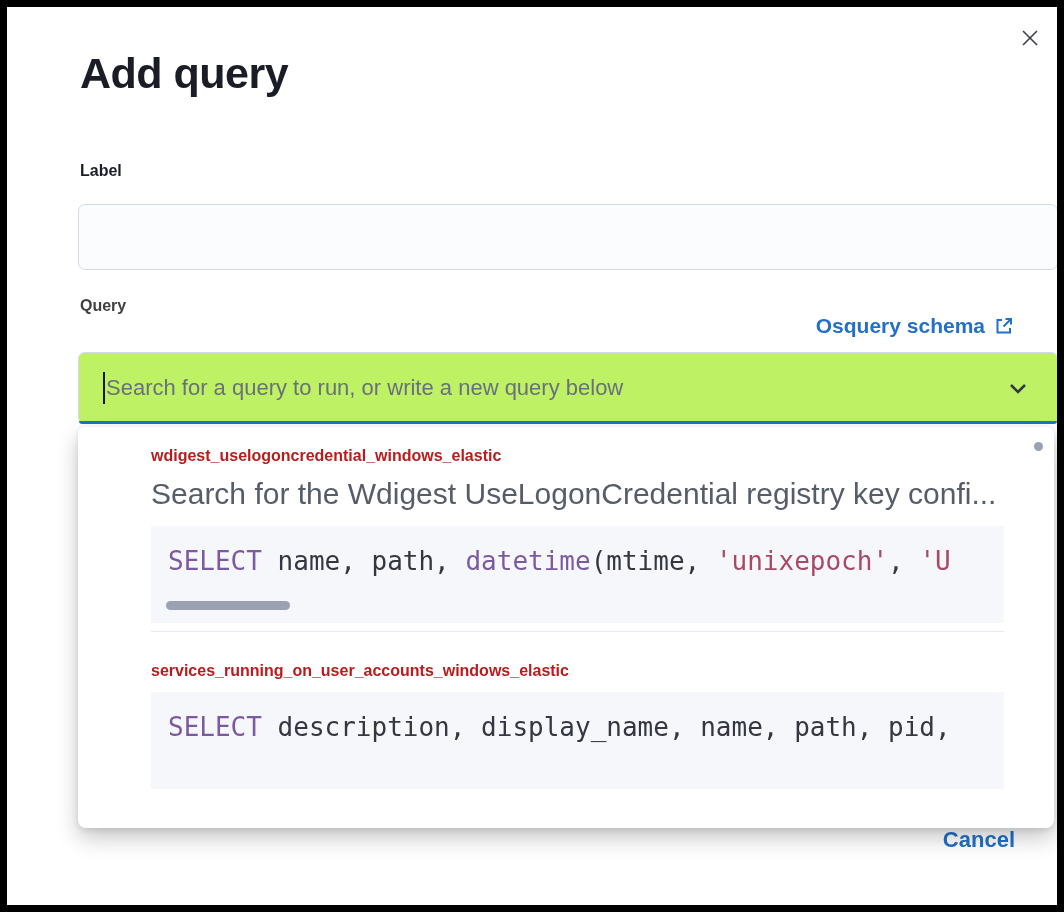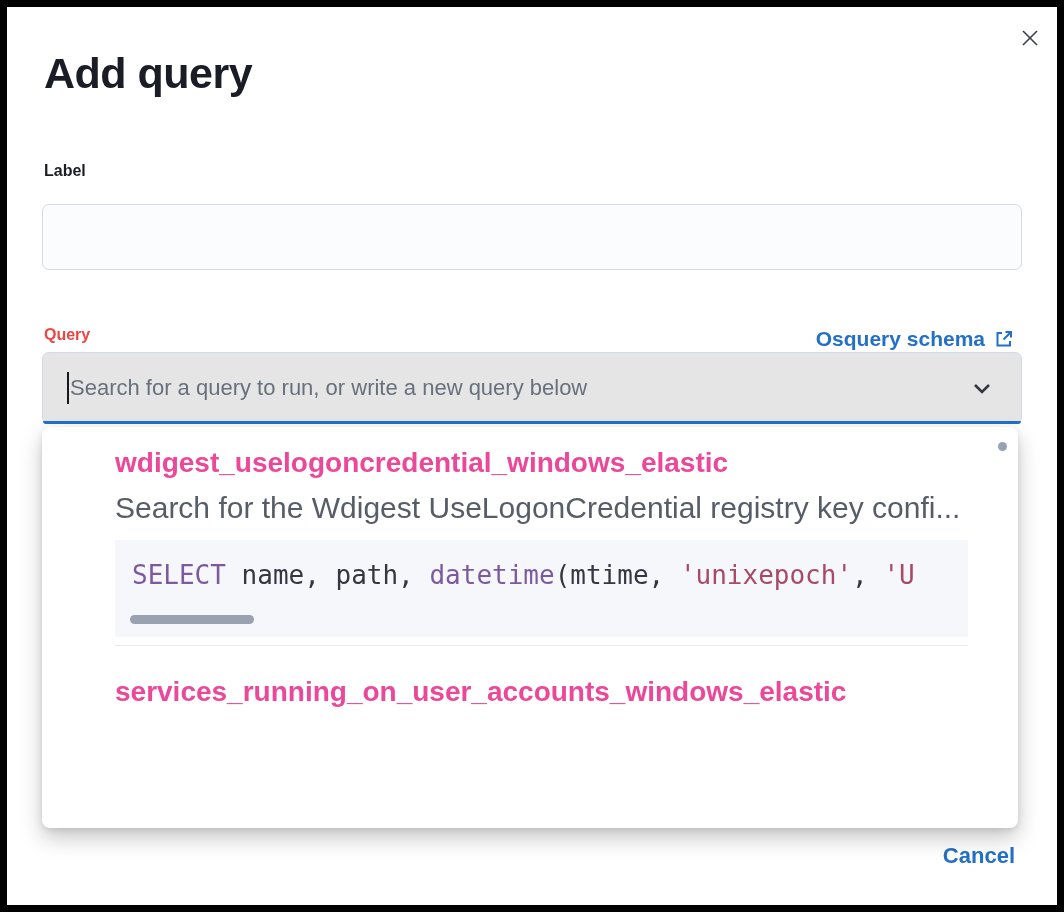--- a/index.html
+++ b/index.html
@@ -9,21 +9,21 @@
     background:#ffffff;
     position:relative;
     overflow:hidden;
   }
   .frame {
     position:absolute; inset:0;
     border:7px solid #000;
     pointer-events:none;
     z-index:100;
   }
-  .modal { position:absolute; inset:7px; background:#fff; }
+  .modal { position:absolute; inset:7px; background:#fff;margin-left:36px; }
 
   .close-btn {
     position:absolute; top:16px; right:12px;
     width:30px; height:30px;
     background:none; border:none; cursor:pointer;
     display:flex; align-items:center; justify-content:center;
   }
   .close-btn svg { stroke:#3b3f4a; stroke-width:1.6; }
 
   .page-title {
@@ -42,34 +42,34 @@
     position:absolute; left:35px; top:197px;
     width:980px; height:66px;
     background:#fbfcfd;
     border:1px solid #d3dae6;
     border-radius:7px;
     font-size:22px; color:#343741;
     padding:0 16px;
     outline:none;
   }
 
-  .query-label { top:319px; color:#ef4444; }
+  .query-label { top:290px; color:#404040; }
 
   .schema-link {
-    position:absolute; right:42px; top:320px;
+    position:absolute; right:42px; top:307px;
     font-size:21px; font-weight:700; color:#2370c9;
     text-decoration:none;
     display:flex; align-items:center; gap:8px;
   }
   .schema-link svg { stroke:#2370c9; stroke-width:2; }
 
   .combobox {
     position:absolute; left:35px; top:345px;
     width:980px; height:72px;
-    background:#e5e5e5;
+    background:#bef264;
     border:1px solid #d3dae6;
     border-radius:7px;
     display:flex; align-items:center;
     padding:0 24px;
     cursor:text;
   }
   .combobox .focus-bar {
     position:absolute; left:0; right:0; bottom:-1px;
     height:3px; background:#2370c9;
     border-radius:0 0 3px 3px;
@@ -99,21 +99,21 @@
     overflow:hidden;
     z-index:10;
   }
   .list-scroll-thumb {
     position:absolute; top:15px; right:11px;
     width:9px; height:9px; border-radius:50%;
     background:#98a2b3;
   }
   .option { position:relative; padding:20px 50px 10px 73px; cursor:pointer; }
   .option-title {
-    font-size:28px; font-weight:700; color:#ec4899;
+    font-size:16px; font-weight:700; color:#b91c1c;
     white-space:nowrap; overflow:hidden;
     margin-bottom:12px;
   }
   .option-desc {
     font-size:30px; color:#575d68;
     white-space:nowrap; overflow:hidden;
     margin-bottom:15px;
   }
   .option-code {
     position:relative;
@@ -127,21 +127,21 @@
   .tok-keyword { color:#7b5aa0; }
   .tok-plain   { color:#343741; }
   .tok-string  { color:#a84a66; }
   .code-scroll-thumb {
     position:absolute; left:15px; bottom:13px;
     width:124px; height:9px; border-radius:5px;
     background:#9aa2b2; cursor:pointer;
   }
   .divider { height:1px; background:#e6eaf0; margin-top:8px; }
 
-  .footer { position:absolute; right:42px; bottom:36px; z-index:1;
+  .footer { position:absolute; right:42px; bottom:52px; z-index:1;
     display:flex; align-items:flex-start; gap:76px; }
   .cancel-btn {
     background:none; border:none; cursor:pointer;
     font-family:"Liberation Sans", sans-serif;
     font-size:22px; font-weight:700; color:#2370c9;
   }
   .save-btn {
     width:234px; height:58px;
     background:#3474c5; border:none; border-radius:7px;
     font-family:"Liberation Sans", sans-serif;
@@ -197,20 +197,21 @@
       <div class="option-title">wdigest_uselogoncredential_windows_elastic</div>
       <div class="option-desc">Search for the Wdigest UseLogonCredential registry key confi...</div>
       <div class="option-code">
         <span class="tok-keyword">SELECT</span><span class="tok-plain"> name, path, </span><span class="tok-keyword">datetime</span><span class="tok-plain">(mtime, </span><span class="tok-string">'unixepoch'</span><span class="tok-plain">, </span><span class="tok-string">'U</span><span class="code-scroll-thumb"></span>
       </div>
       <div class="divider"></div>
     </div>
 
     <div class="option">
       <div class="option-title">services_running_on_user_accounts_windows_elastic</div>
+      <div class="option-code"><span class="tok-keyword">SELECT</span><span class="tok-plain"> description, display_name, name, path, pid,</span></div>
     </div>
   </div>
 
   <div class="footer">
     <button class="cancel-btn">Cancel</button>
   </div>
 
 </div>
 
 <div class="frame"></div>

